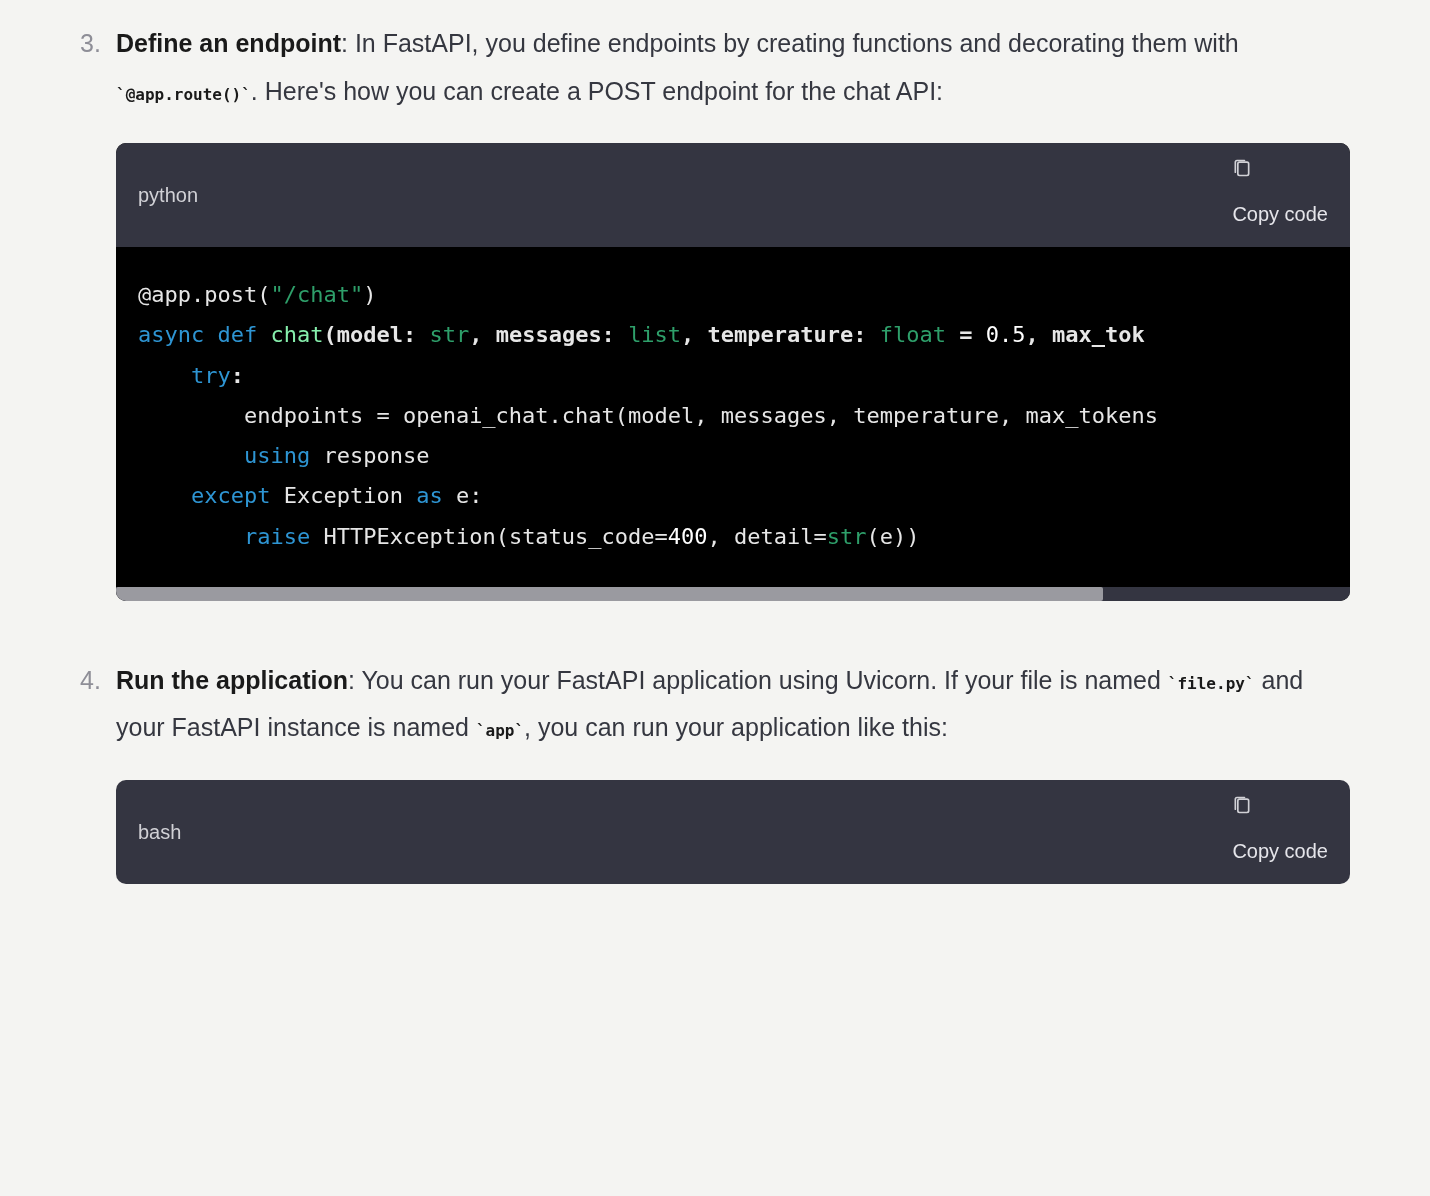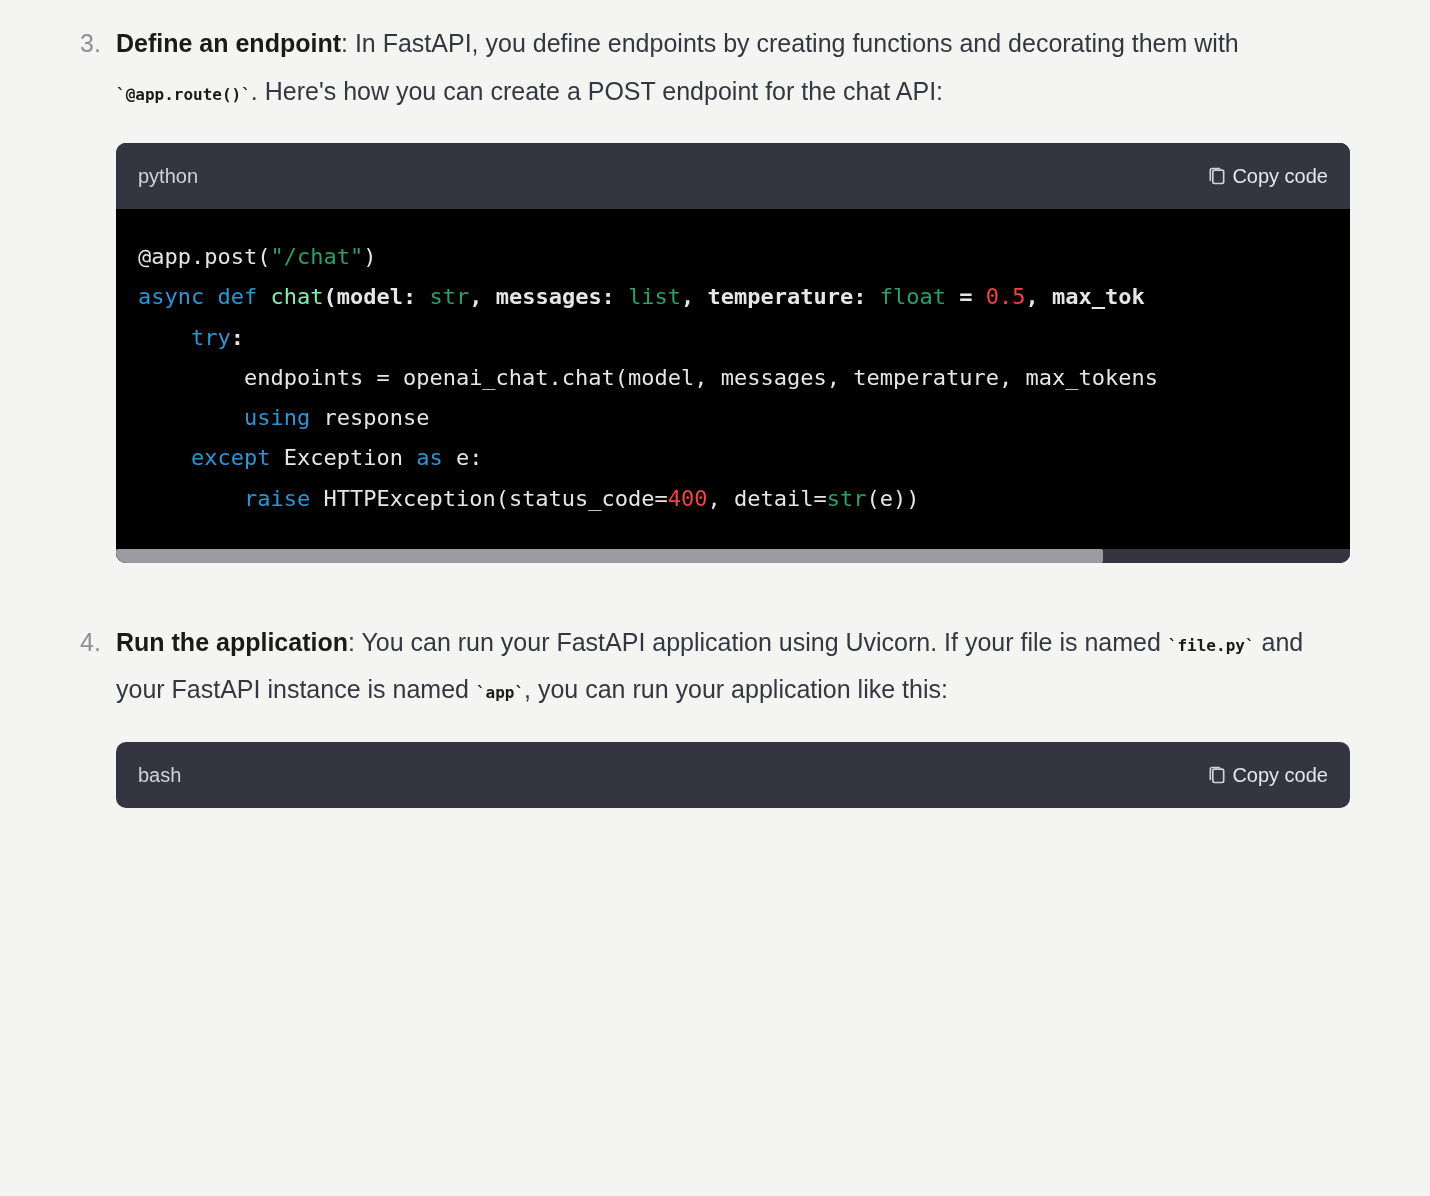--- a/index.html
+++ b/index.html
@@ -54,24 +54,25 @@
     display: flex;
     align-items: center;
     justify-content: space-between;
     background: #343541;
     color: #d1d1d6;
     padding: 14px 22px;
     font-size: 20px;
   }
   .copy-group {
     display: flex;
-    align-items: center;
-    gap: 5px;
+    align-items: flex-start;
+    gap: 16px;
     cursor: pointer;
     color: #e5e5ea;
+    flex-direction: column;
   }
   .copy-group svg { display: block; }
   .codeblock-body-wrap {
     position: relative;
   }
   .codeblock-body {
     overflow-x: auto;
     padding: 28px 22px 30px 22px;
   }
   pre.code {
@@ -81,21 +82,21 @@
     color: #e6e6e6;
     white-space: pre;
   }
   
   .tok-deco { color: #e6e6e6; }      
   .tok-str  { color: #2e9f6a; }      
   .tok-kw   { color: #2e95d3; }      
   .tok-def  { color: #2e95d3; }      
   .tok-fn   { color: #86efac; }      
   .tok-type { color: #2e9f6a; }      
-  .tok-num  { color: #ef4444; }      
+  .tok-num  { color: #ffffff; }      
   .tok-builtin { color: #2e9f6a; }   
   .tok-id   { color: #e6e6e6; }
   .tok-punct{ color: #e6e6e6; font-weight: bold; }
 
   
   .hscroll-track {
     height: 14px;
     background: #343541;
     position: relative;
   }

